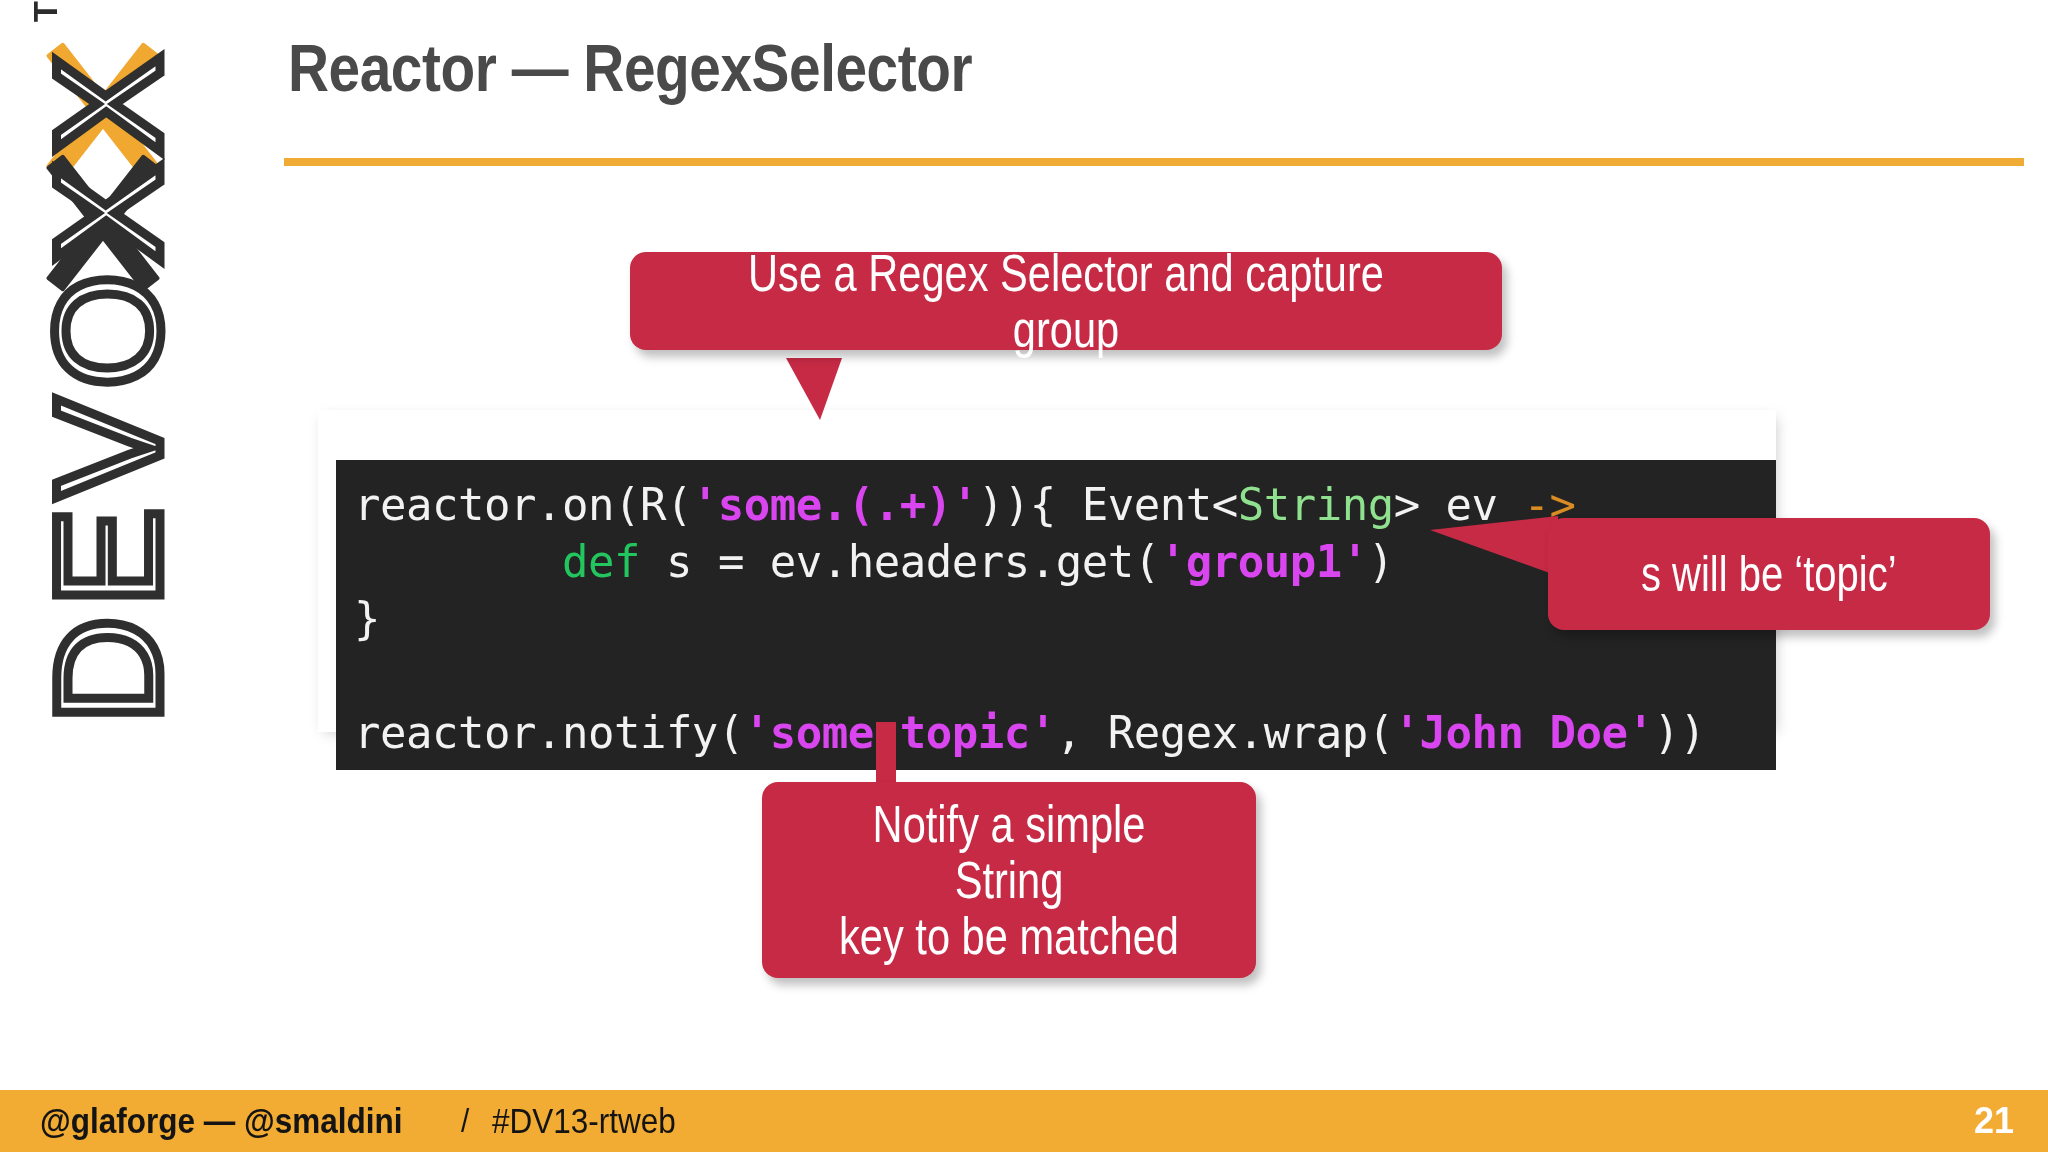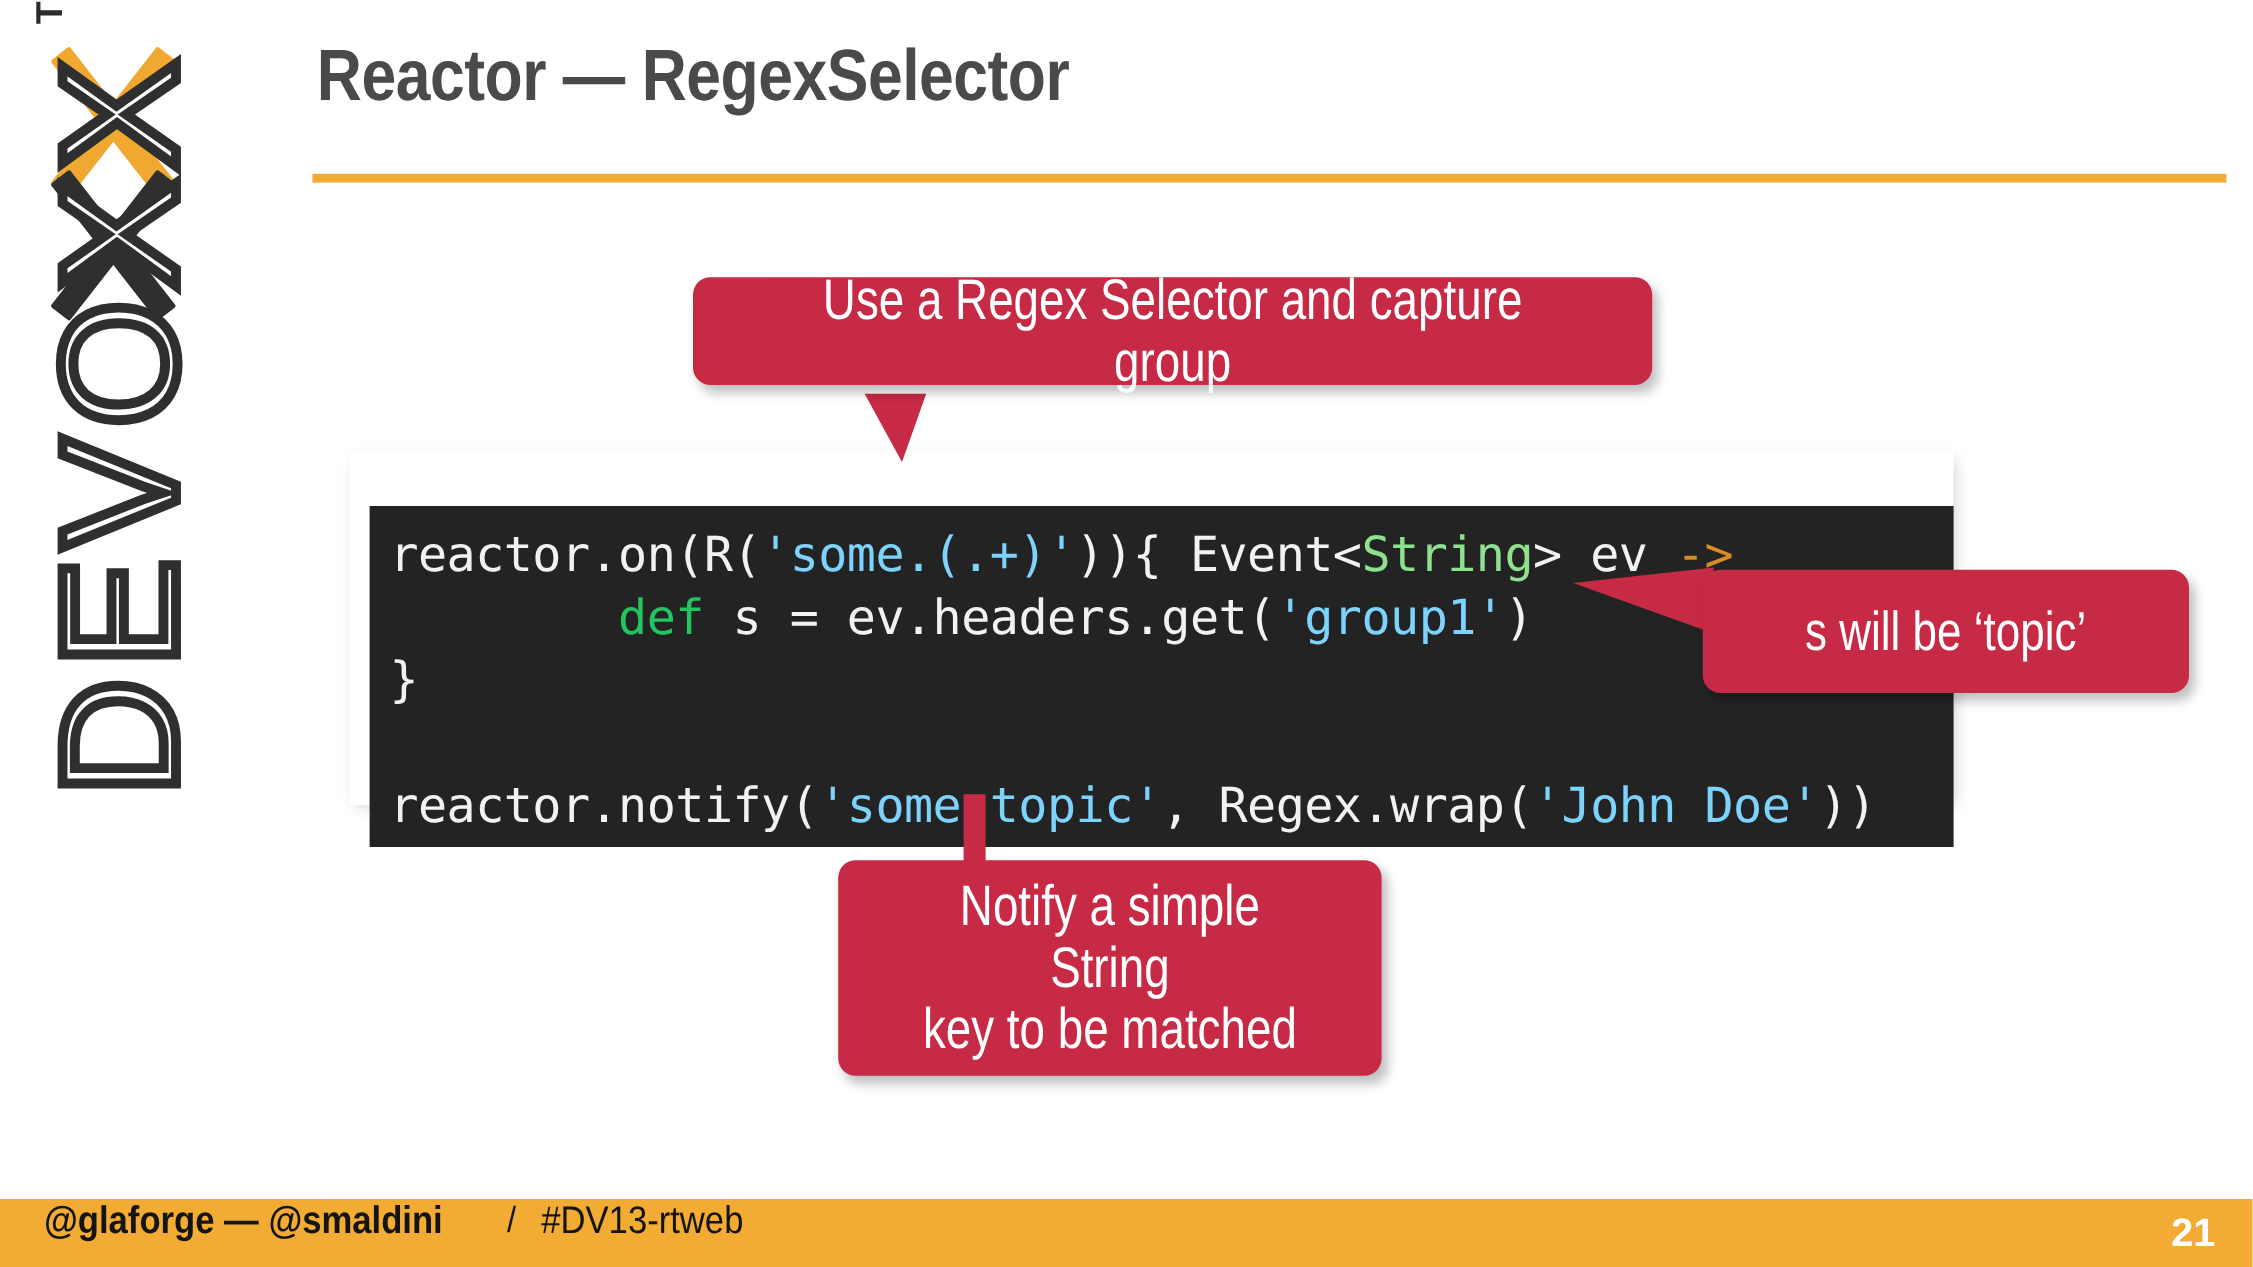--- a/index.html
+++ b/index.html
@@ -135,21 +135,21 @@
     box-sizing: border-box;
     padding: 16px 0 16px 18px;
     font-family: "DejaVu Sans Mono", "Liberation Mono", monospace;
     font-size: 44px;
     line-height: 57px;
     color: #f2f2f2;
     white-space: pre;
     overflow: hidden;
     letter-spacing: -0.5px;
   }
-  .tok-str   { color: #7dd3fc; }
+  .tok-str   { color: #d946ef; font-weight: bold; }
   .tok-type  { color: #8fe08f; }
   .tok-kw    { color: #22c55e; }
   .tok-op    { color: #d98b24; }
 
   
   .bubble {
     position: absolute;
     background: #c62a45;
     color: #ffffff;
     border-radius: 16px;
@@ -225,20 +225,21 @@
 
   
   .footer {
     position: absolute;
     left: 0;
     bottom: 0;
     width: 2048px;
     height: 62px;
     background: #f2ab33;
     display: flex;
+    align-items: center;
   }
   .footer-handles {
     margin-left: 40px;
     font-family: "Liberation Sans Narrow", "Liberation Sans", sans-serif;
     font-size: 35px;
     font-weight: 700;
     color: #141414;
     transform: scaleX(0.90);
     transform-origin: left center;
     white-space: nowrap;

